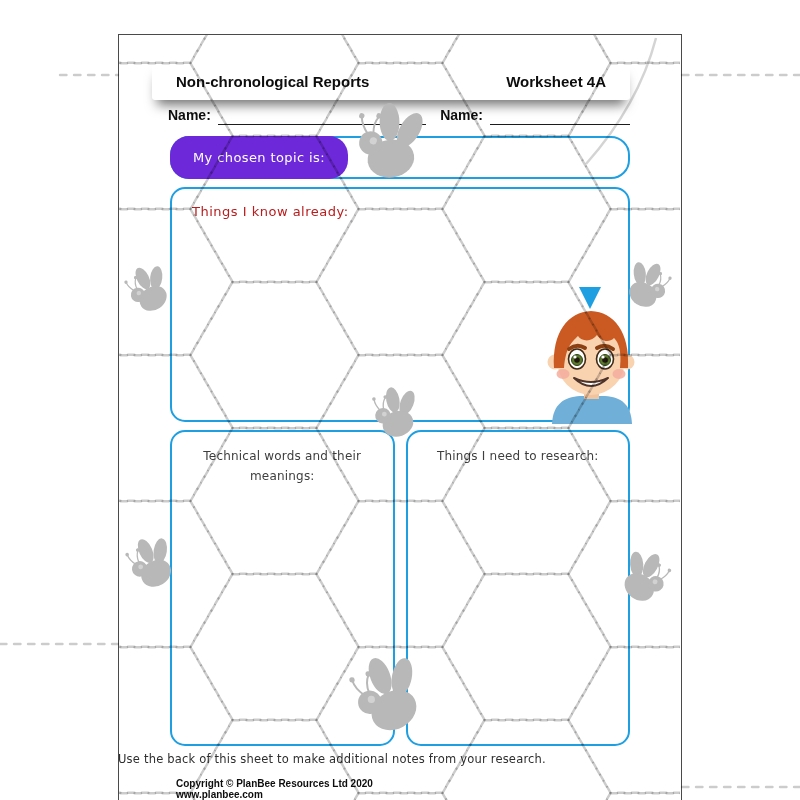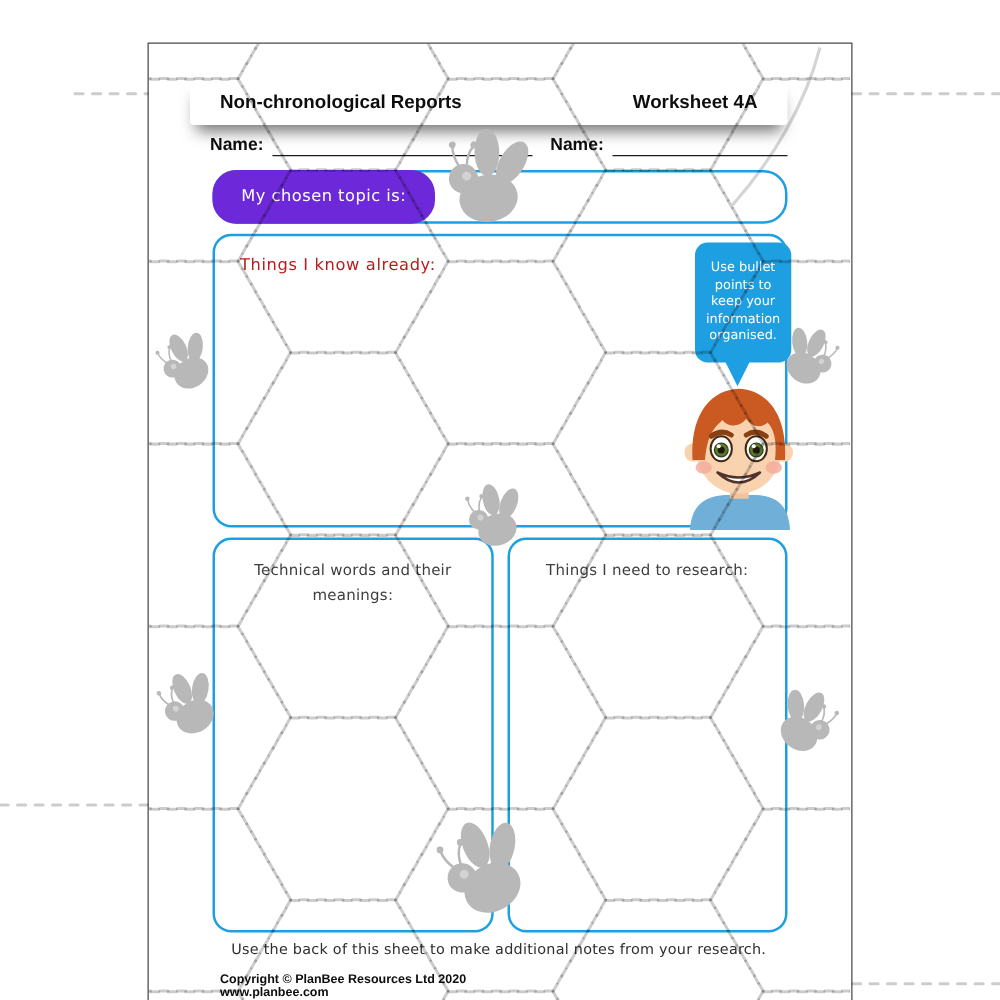--- a/index.html
+++ b/index.html
@@ -41,21 +41,21 @@
   .bubble-tail{left:579px;top:255px;width:0;height:0;border-left:11px solid transparent;
                border-right:11px solid transparent;border-top:22px solid #1E9FE2;}
 
   
   .cols{left:170px;top:398px;width:460px;height:316px;display:flex;gap:11px;}
   .col{flex:1;border:2.5px solid #1E9FE2;border-radius:15px;background:#ffffff;box-sizing:border-box;
        padding:13px 8px 16px 8px;text-align:center;}
   .col-label{font-size:12px;line-height:1.5;color:#3e3e3e;letter-spacing:.2px;}
 
   
-  .instruction{left:118px;top:720px;width:562px;text-align:center;font-size:11.5px;letter-spacing:.2px;
+  .instruction{left:118px;top:720px;width:562px;text-align:left;font-size:11.5px;letter-spacing:.2px;
                color:#2e2e2e;white-space:nowrap;}
   .footer{left:176px;top:746px;width:462px;display:flex;justify-content:center;
           font-family:"Liberation Sans",sans-serif;font-weight:bold;font-size:10px;color:#0d0d0d;flex-direction:column;}
 
   svg.deco{left:0;top:0;pointer-events:none;}
 </style>
 </head>
 <body>
 
 <div class="canvas">
@@ -156,23 +156,20 @@
       <circle cx="37" cy="58" r="2.8" fill="#20180e"></circle>
       <circle cx="65" cy="58" r="2.8" fill="#20180e"></circle>
       <circle cx="35" cy="55" r="1.6" fill="#fff"></circle>
       <circle cx="63" cy="55" r="1.6" fill="#fff"></circle>
     </g>
     <ellipse cx="23" cy="72" rx="6.5" ry="5" fill="#f5ad9e" opacity=".85"></ellipse>
     <ellipse cx="79" cy="72" rx="6.5" ry="5" fill="#f5ad9e" opacity=".85"></ellipse>
     <path d="M34,76 Q51,92 68,76 Q51,84 34,76 Z" fill="#ffffff" stroke="#4e342a" stroke-width="2" stroke-linejoin="round"></path>
   </svg>
 
-  <div class="abs bubble">
-    <span>Use bullet points to keep your information organised.</span>
-  </div>
   <div class="abs bubble-tail"></div>
 
   <svg class="abs deco" width="800" height="800" viewBox="0 0 800 800">
     <defs>
         <clipPath id="cardclip">
           <rect x="119" y="3" width="561" height="790"></rect>
         </clipPath>
       </defs>
     <g id="hexgrid" clip-path="url(#cardclip)" fill="none" stroke="rgba(0,0,0,0.20)" stroke-width="2.4" stroke-dasharray="6.5 7.5" stroke-linecap="round">
         <polygon points="-61.5,-115 -19.5,-187.7 64.5,-187.7 106.5,-115 64.5,-42.3 -19.5,-42.3"></polygon>

